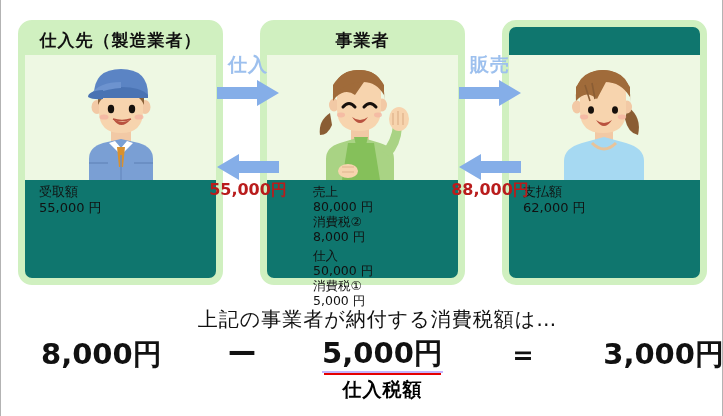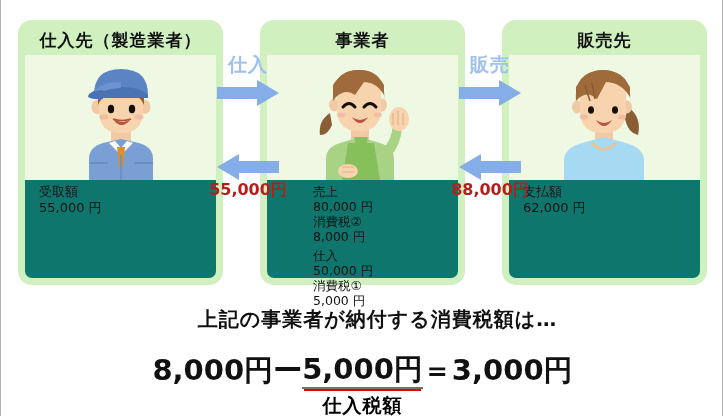--- a/index.html
+++ b/index.html
@@ -122,46 +122,47 @@
   
   #summary {
     position: absolute;
     left: 0;
     top: 305px;
     width: 723px;
     text-align: center;
   }
   #summary-line1 {
     font-size: 20px;
-    font-weight: bold;
+    font-weight: normal;
     color: #111111;
     letter-spacing: 1px;
     line-height: 28px;
     white-space: nowrap;
     padding-left: 30px;
   }
   #equation {
-    margin-top: 18px;
+    margin-top: 2px;
     font-size: 29px;
     font-weight: bold;
     color: #111111;
     line-height: 38px;
     white-space: nowrap;
     display: flex;
-    justify-content: center;
+    justify-content: space-between;
     align-items: flex-start;
+    padding-left: 40px;
   }
   #equation .eq-part { display: inline-block; }
   #eq-deduct-wrap {
     display: inline-flex;
     flex-direction: column;
     align-items: center;
   }
   #eq-deduct {
-    border-bottom: 2px solid #737373;
+    border-bottom: 2px solid #c4b5fd;
     box-shadow: 0 4px 0 -2px #e60000;
     padding-bottom: 0px;
     line-height: 36px;
   }
   #eq-deduct-note {
     margin-top: 5px;
     font-size: 19px;
     font-weight: bold;
     color: #000000;
     line-height: 22px;
@@ -272,21 +273,20 @@
         <span class="val">50,000 円</span>
       </div>
       <div class="row">
         <span class="lbl">消費税①</span>
         <span class="val">5,000 円</span>
       </div>
     </div>
   </div>
 
   <div class="panel" id="panel-customer">
-    <div class="panel-title">販売先</div>
     <div class="figure-area">
       <svg class="figure-svg" width="125" height="125" viewBox="0 0 125 125">
 
         <rect x="53" y="72" width="18" height="18" fill="#f2c9a5"></rect>
 
         <path d="M22 125 L22 106 Q22 93 40 88 L62 82 L84 88 Q102 93 102 106 L102 125 Z" fill="#a6d9f2"></path>
 
         <path d="M50 88 Q62 100 74 88" stroke="#e8c39a" stroke-width="3" fill="none"></path>
 
         <path d="M86 52 Q100 62 96 80 Q86 78 83 64 Z" fill="#8a5d34"></path>

